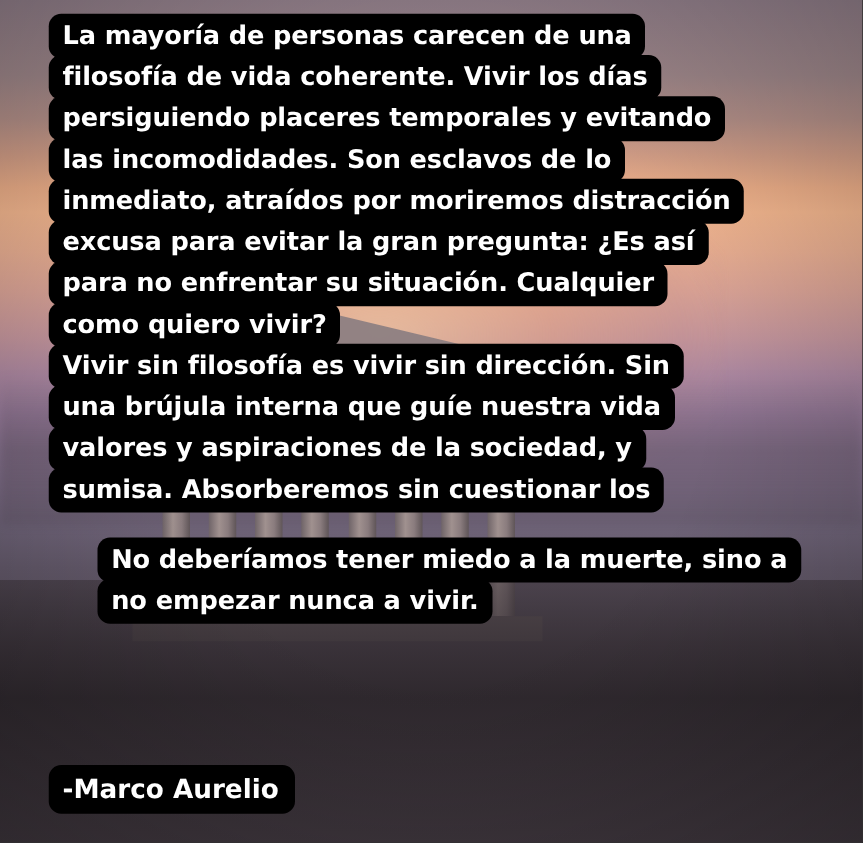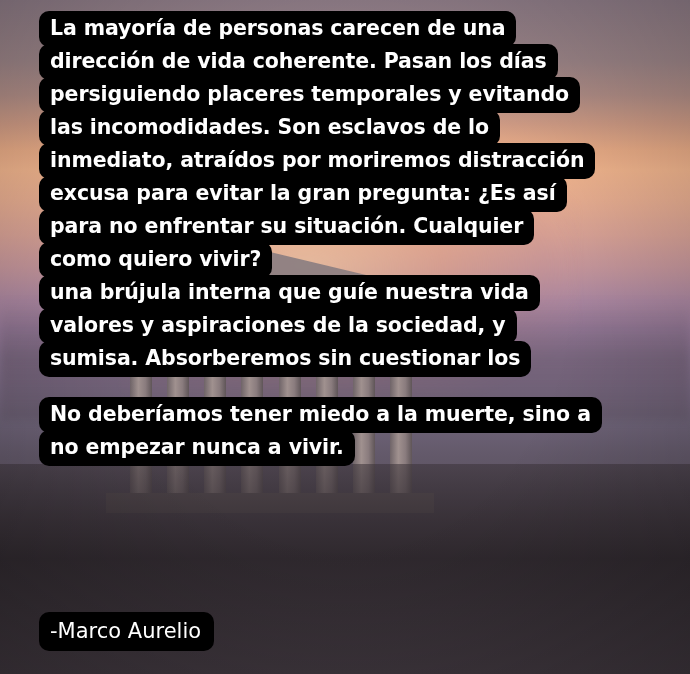--- a/index.html
+++ b/index.html
@@ -131,20 +131,21 @@
     padding: 14px 18px 0 42px;
     box-sizing: border-box;
     border-radius: 28px;
   }
   .para {
     margin: 0;
     padding: 0;
   }
   .para.block-gap {
     margin-top: 26px;
+    margin-left: 39px;
   }
   .line {
     display: table;
     background: #000000;
     color: #ffffff;
     font-size: 20.5px;
     font-weight: bold;
     line-height: 25px;
     padding: 2px 8px 3px 8px;
     border-radius: 7px;
@@ -156,21 +157,21 @@
   .author-wrap {
     position: absolute;
     left: 42px;
     bottom: 26px;
   }
   .author {
     display: table;
     background: #000000;
     color: #ffffff;
     font-size: 21px;
-    font-weight: normal;
+    font-weight: bold;
     line-height: 26px;
     padding: 3px 10px 4px 8px;
     border-radius: 7px;
     white-space: pre;
     box-shadow: 0 0 0 3px #000000;
   }
 </style>
 </head>
 <body>
 
@@ -195,30 +196,31 @@
       <div class="stylobate"></div>
     </div>
     <div class="ground"></div>
     <div class="vignette"></div>
   </div>
 
   <div class="quote-layer">
 
     <div class="para">
       <div class="line">La mayoría de personas carecen de una</div>
-      <div class="line">dirección de vida coherente. Pasan los días</div>
+      <div class="line">filosofía de vida coherente. Vivir los días</div>
       <div class="line">persiguiendo placeres temporales y evitando</div>
       <div class="line">las incomodidades. Son esclavos de lo</div>
       <div class="line">inmediato, atraídos por moriremos distracción</div>
       <div class="line">excusa para evitar la gran pregunta: ¿Es así</div>
       <div class="line">para no enfrentar su situación. Cualquier</div>
       <div class="line">como quiero vivir?</div>
     </div>
 
     <div class="para">
+      <div class="line">Vivir sin filosofía es vivir sin dirección. Sin</div>
       <div class="line">una brújula interna que guíe nuestra vida</div>
       <div class="line">valores y aspiraciones de la sociedad, y</div>
       <div class="line">sumisa. Absorberemos sin cuestionar los</div>
     </div>
 
     <div class="para block-gap">
       <div class="line">No deberíamos tener miedo a la muerte, sino a</div>
       <div class="line">no empezar nunca a vivir.</div>
     </div>
 

